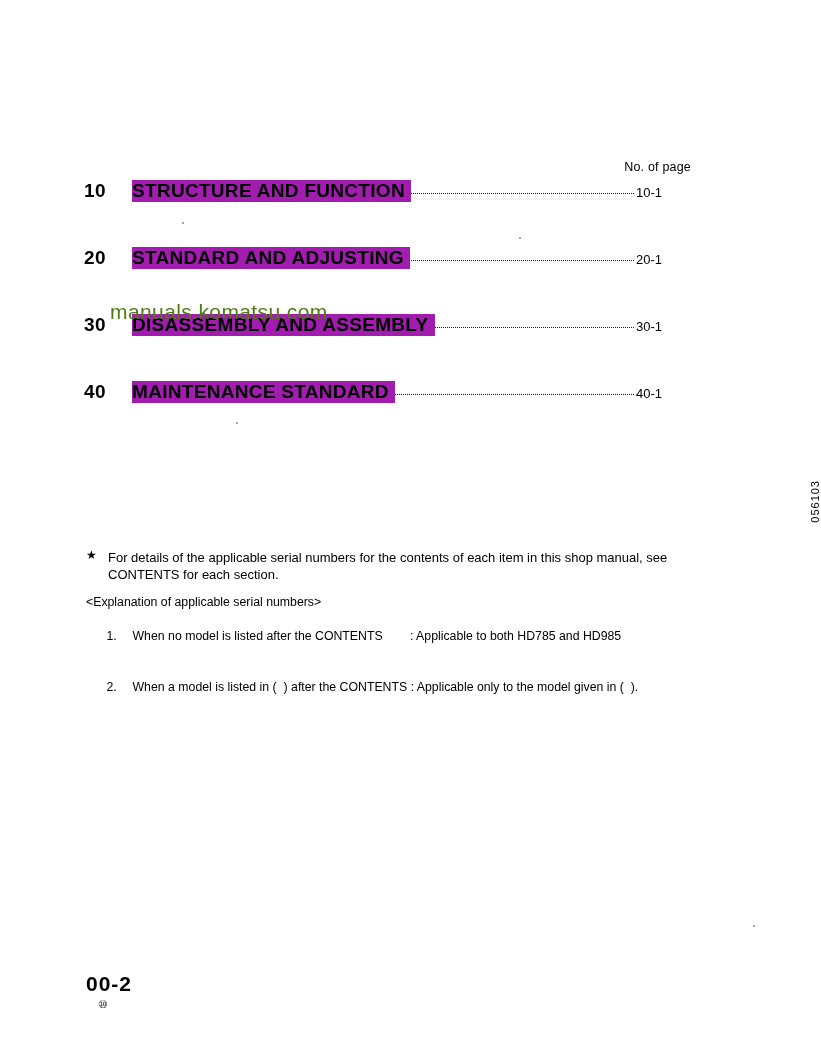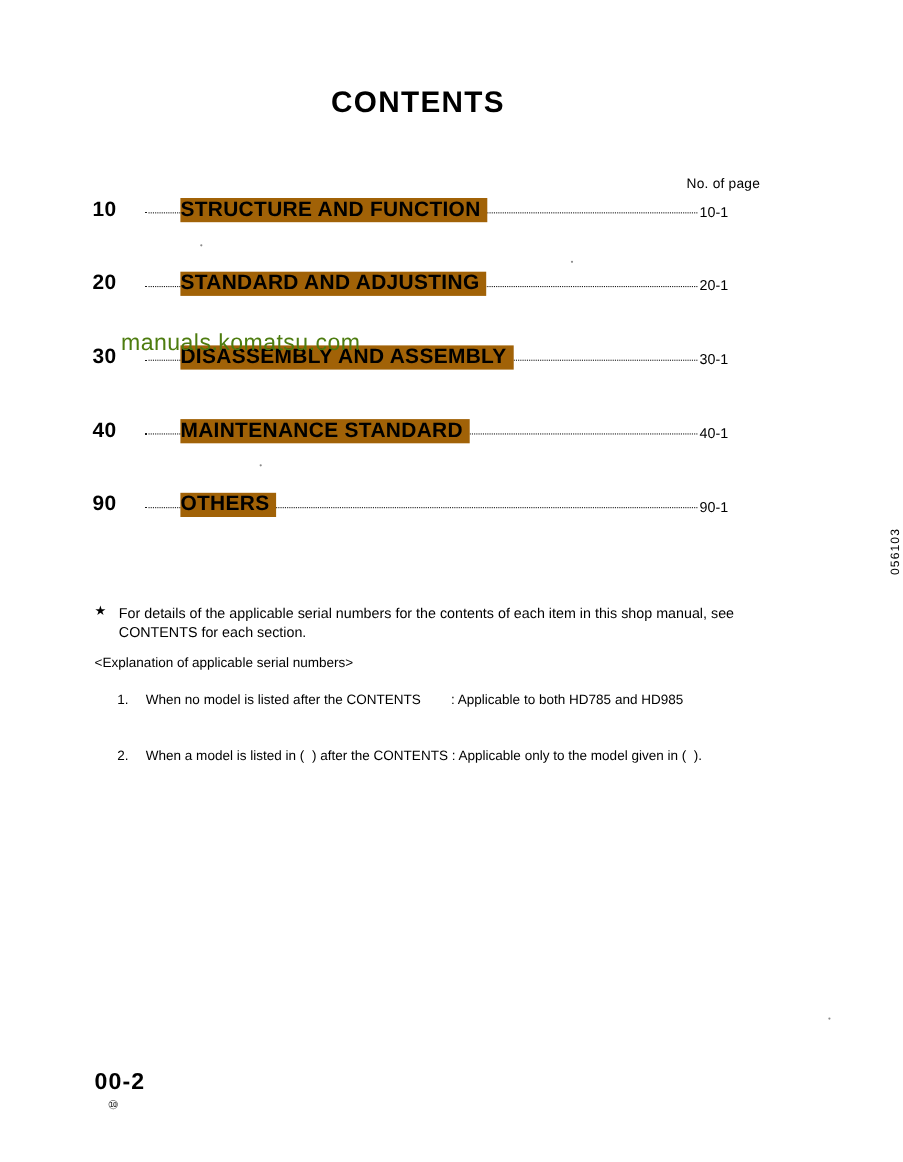--- a/index.html
+++ b/index.html
@@ -67,24 +67,23 @@
     letter-spacing: 0.5px;
   }
   .toc-title {
     position: absolute;
     left: 48px;
     top: 0;
     font-size: 19px;
     font-weight: bold;
     letter-spacing: 0.3px;
     white-space: nowrap;
-    background: #a16207;
+    background: #a21caf;
     padding-right: 6px;
     z-index: 2;
-    margin-left: 32px;
   }
   .toc-leader {
     position: absolute;
     left: 48px;
     right: 46px;
     top: 13px;
     border-bottom: 1px dotted #1a1a1a;
     z-index: 1;
   }
   .toc-page {
@@ -179,21 +178,20 @@
     width: 2px;
     height: 2px;
     border-radius: 50%;
   }
 </style>
 </head>
 <body>
 
 <div class="page">
 
-  <div class="doc-title">CONTENTS</div>
 
   <div class="page-col-label">No. of page</div>
 
   <div class="toc">
 
     <div class="toc-row">
       <div class="toc-num">10</div>
       <div class="toc-leader"></div>
       <div class="toc-title">STRUCTURE AND FUNCTION</div>
       <div class="toc-page">10-1</div>
@@ -213,26 +211,20 @@
       <div class="toc-page">30-1</div>
     </div>
 
     <div class="toc-row">
       <div class="toc-num">40</div>
       <div class="toc-leader"></div>
       <div class="toc-title">MAINTENANCE STANDARD</div>
       <div class="toc-page">40-1</div>
     </div>
 
-    <div class="toc-row">
-      <div class="toc-num">90</div>
-      <div class="toc-leader"></div>
-      <div class="toc-title">OTHERS</div>
-      <div class="toc-page">90-1</div>
-    </div>
 
   </div>
 
   <div class="watermark">manuals.komatsu.com</div>
 
   <div class="side-code">056103</div>
 
   <div class="note-star">★</div>
   <div class="note-star-text">For details of the applicable serial numbers for the contents of each item in this shop manual, see CONTENTS for each section.</div>
 

